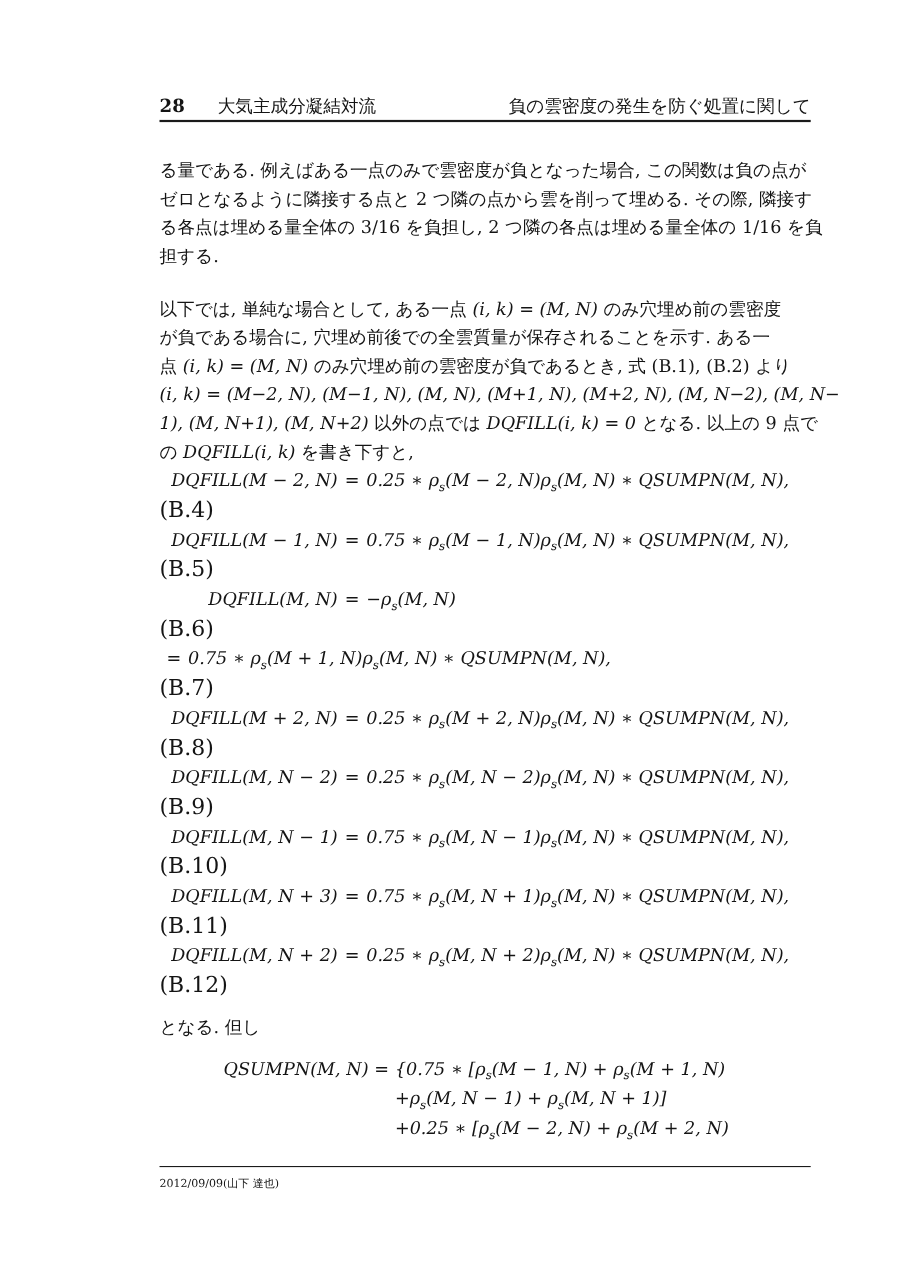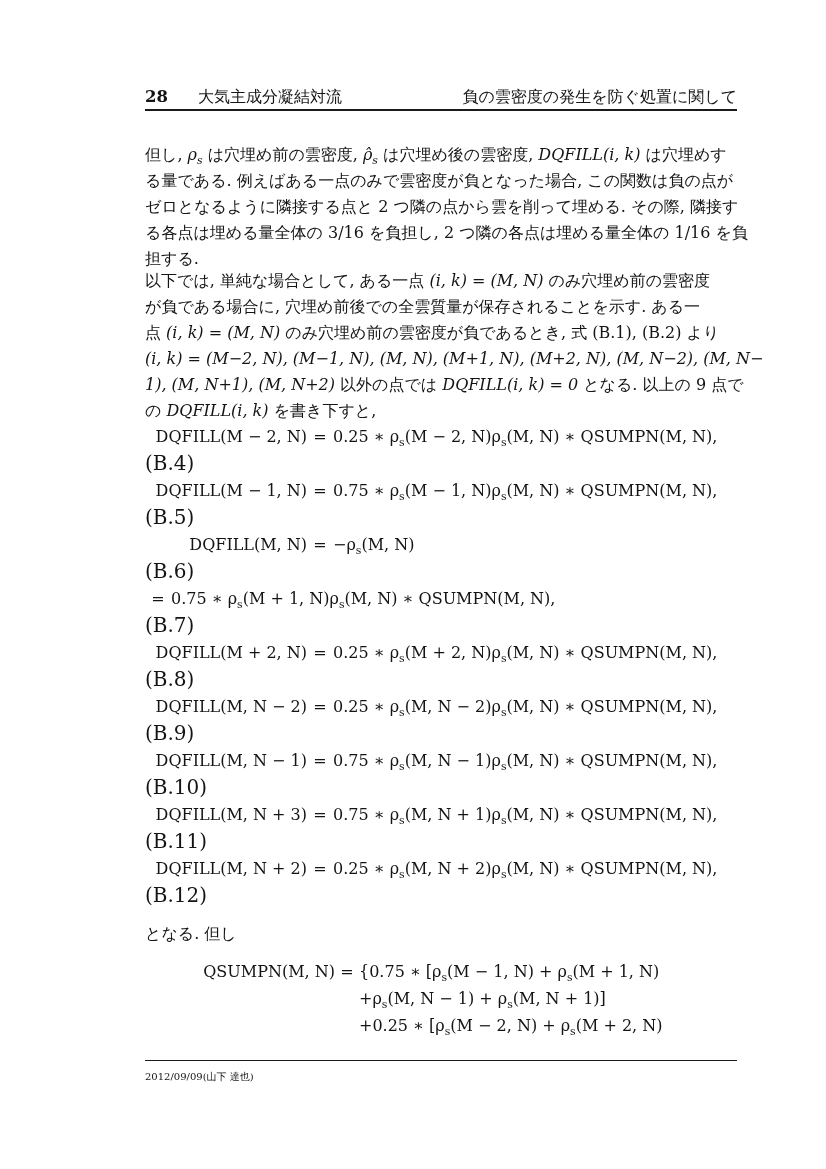--- a/index.html
+++ b/index.html
@@ -22,21 +22,21 @@
   .ht-right { margin-left: auto; }
   .rule { left: 145px; width: 592px; background: #1a1a1a; }
   .header-rule { top: 109px; height: 2px; }
   .footer-rule { top: 1060px; height: 1px; }
   .para { left: 145px; width: 600px; }
   .p1 { top: 142px; }
   .p2 { top: 268px; }
   .tline { height: 26px; line-height: 26px; font-size: 16px; white-space: nowrap; }
   .closing { left: 145px; top: 921px; }
   i { font-style: italic; }
-  .math { }
+  .math { font-style: italic; }
   sub { font-size: 68%; line-height: 0; }
   .eqs { left: 145px; top: 423px; width: 592px; }
   .eq { height: 54px; }
   .eq-line { display: flex; height: 27px; line-height: 27px; font-size: 16px; white-space: nowrap; }
   .eq-lhs { width: 162px; text-align: right; }
   .eq-rel { width: 26px; text-align: center; }
   .eq-rhs { flex: 1; }
   .eq-num { height: 27px; line-height: 27px; font-size: 20px; font-style: normal; }
   .qsumpn { left: 145px; top: 958px; width: 592px; }
   .q-line { display: flex; font-size: 16px; white-space: nowrap; }
@@ -54,21 +54,20 @@
 <div class="page">
 
   <div class="abs header">
     <span class="pno">28</span>
     <span class="ht-left">大気主成分凝結対流</span>
     <span class="ht-right">負の雲密度の発生を防ぐ処置に関して</span>
   </div>
   <div class="abs rule header-rule"></div>
 
   <div class="abs para p1">
-    <div class="tline">但し, <i>ρ<sub>s</sub></i> は穴埋め前の雲密度, <i>ρ̂<sub>s</sub></i> は穴埋め後の雲密度, <i>DQFILL(i, k)</i> は穴埋めす</div>
     <div class="tline">る量である. 例えばある一点のみで雲密度が負となった場合, この関数は負の点が</div>
     <div class="tline">ゼロとなるように隣接する点と 2 つ隣の点から雲を削って埋める. その際, 隣接す</div>
     <div class="tline">る各点は埋める量全体の 3/16 を負担し, 2 つ隣の各点は埋める量全体の 1/16 を負</div>
     <div class="tline">担する.</div>
   </div>
 
   <div class="abs para p2">
     <div class="tline">以下では, 単純な場合として, ある一点 <i>(i, k) = (M, N)</i> のみ穴埋め前の雲密度</div>
     <div class="tline">が負である場合に, 穴埋め前後での全雲質量が保存されることを示す. ある一</div>
     <div class="tline">点 <i>(i, k) = (M, N)</i> のみ穴埋め前の雲密度が負であるとき, 式 (B.1), (B.2) より</div>

